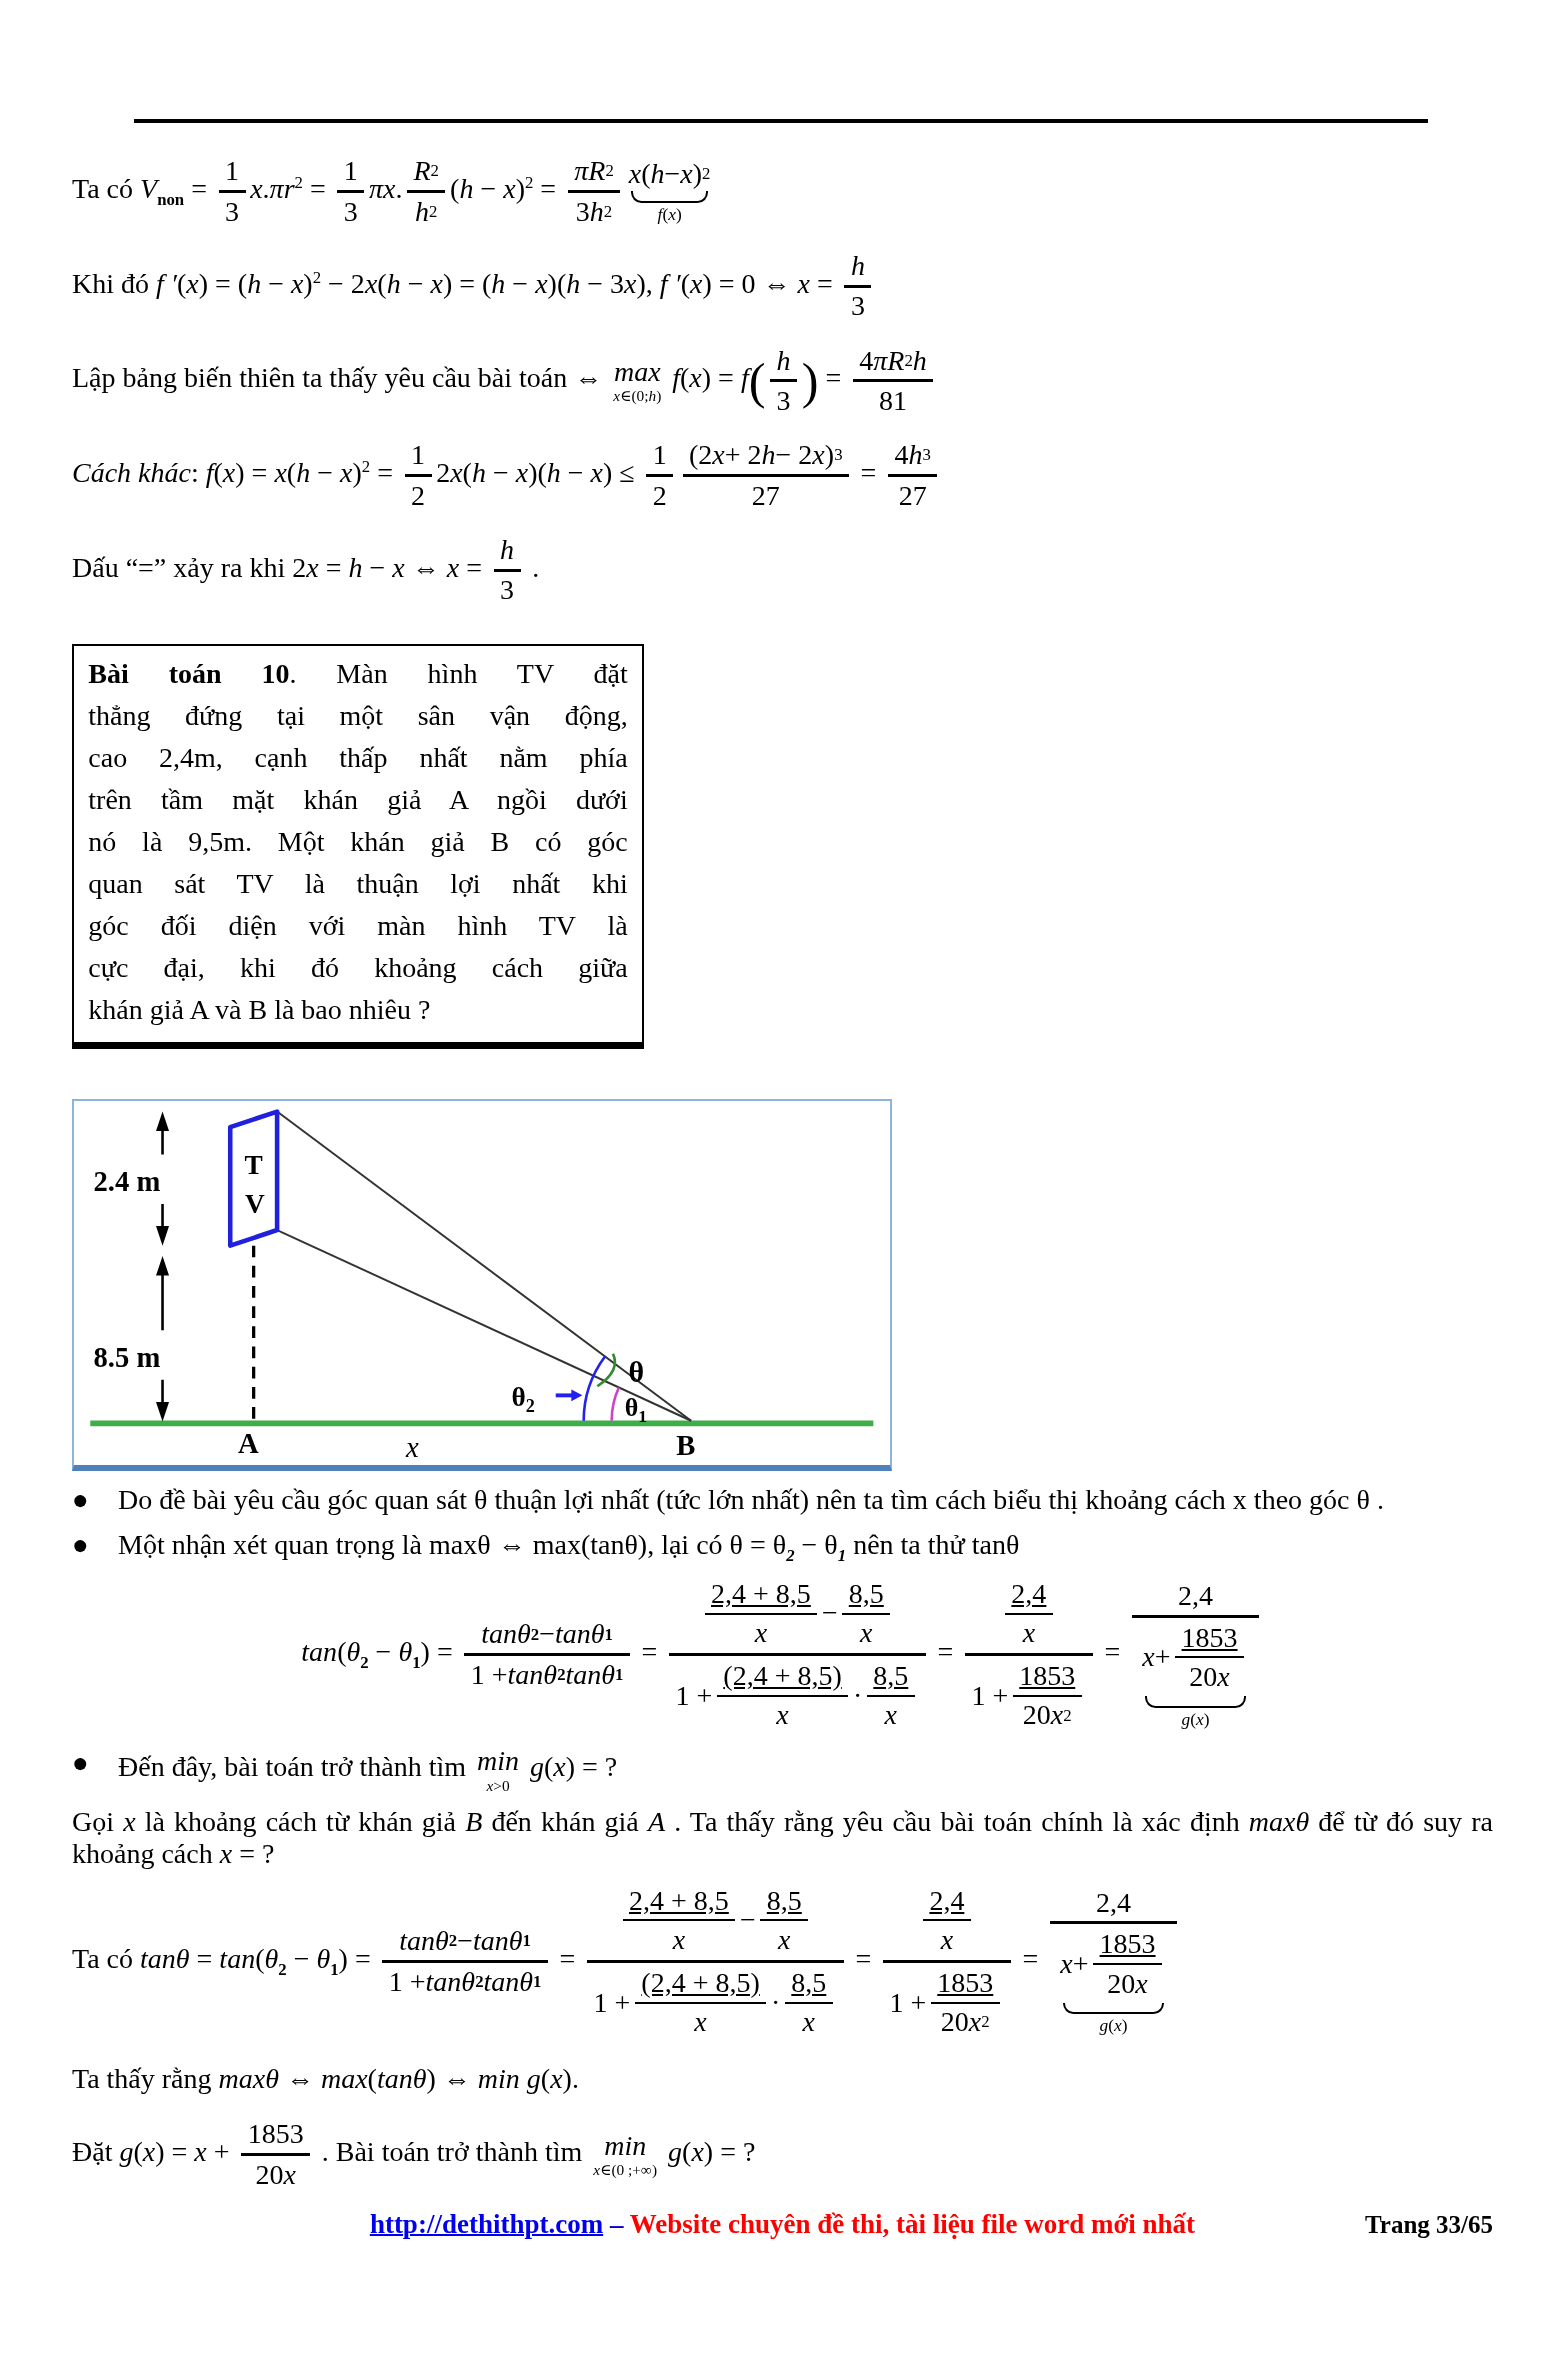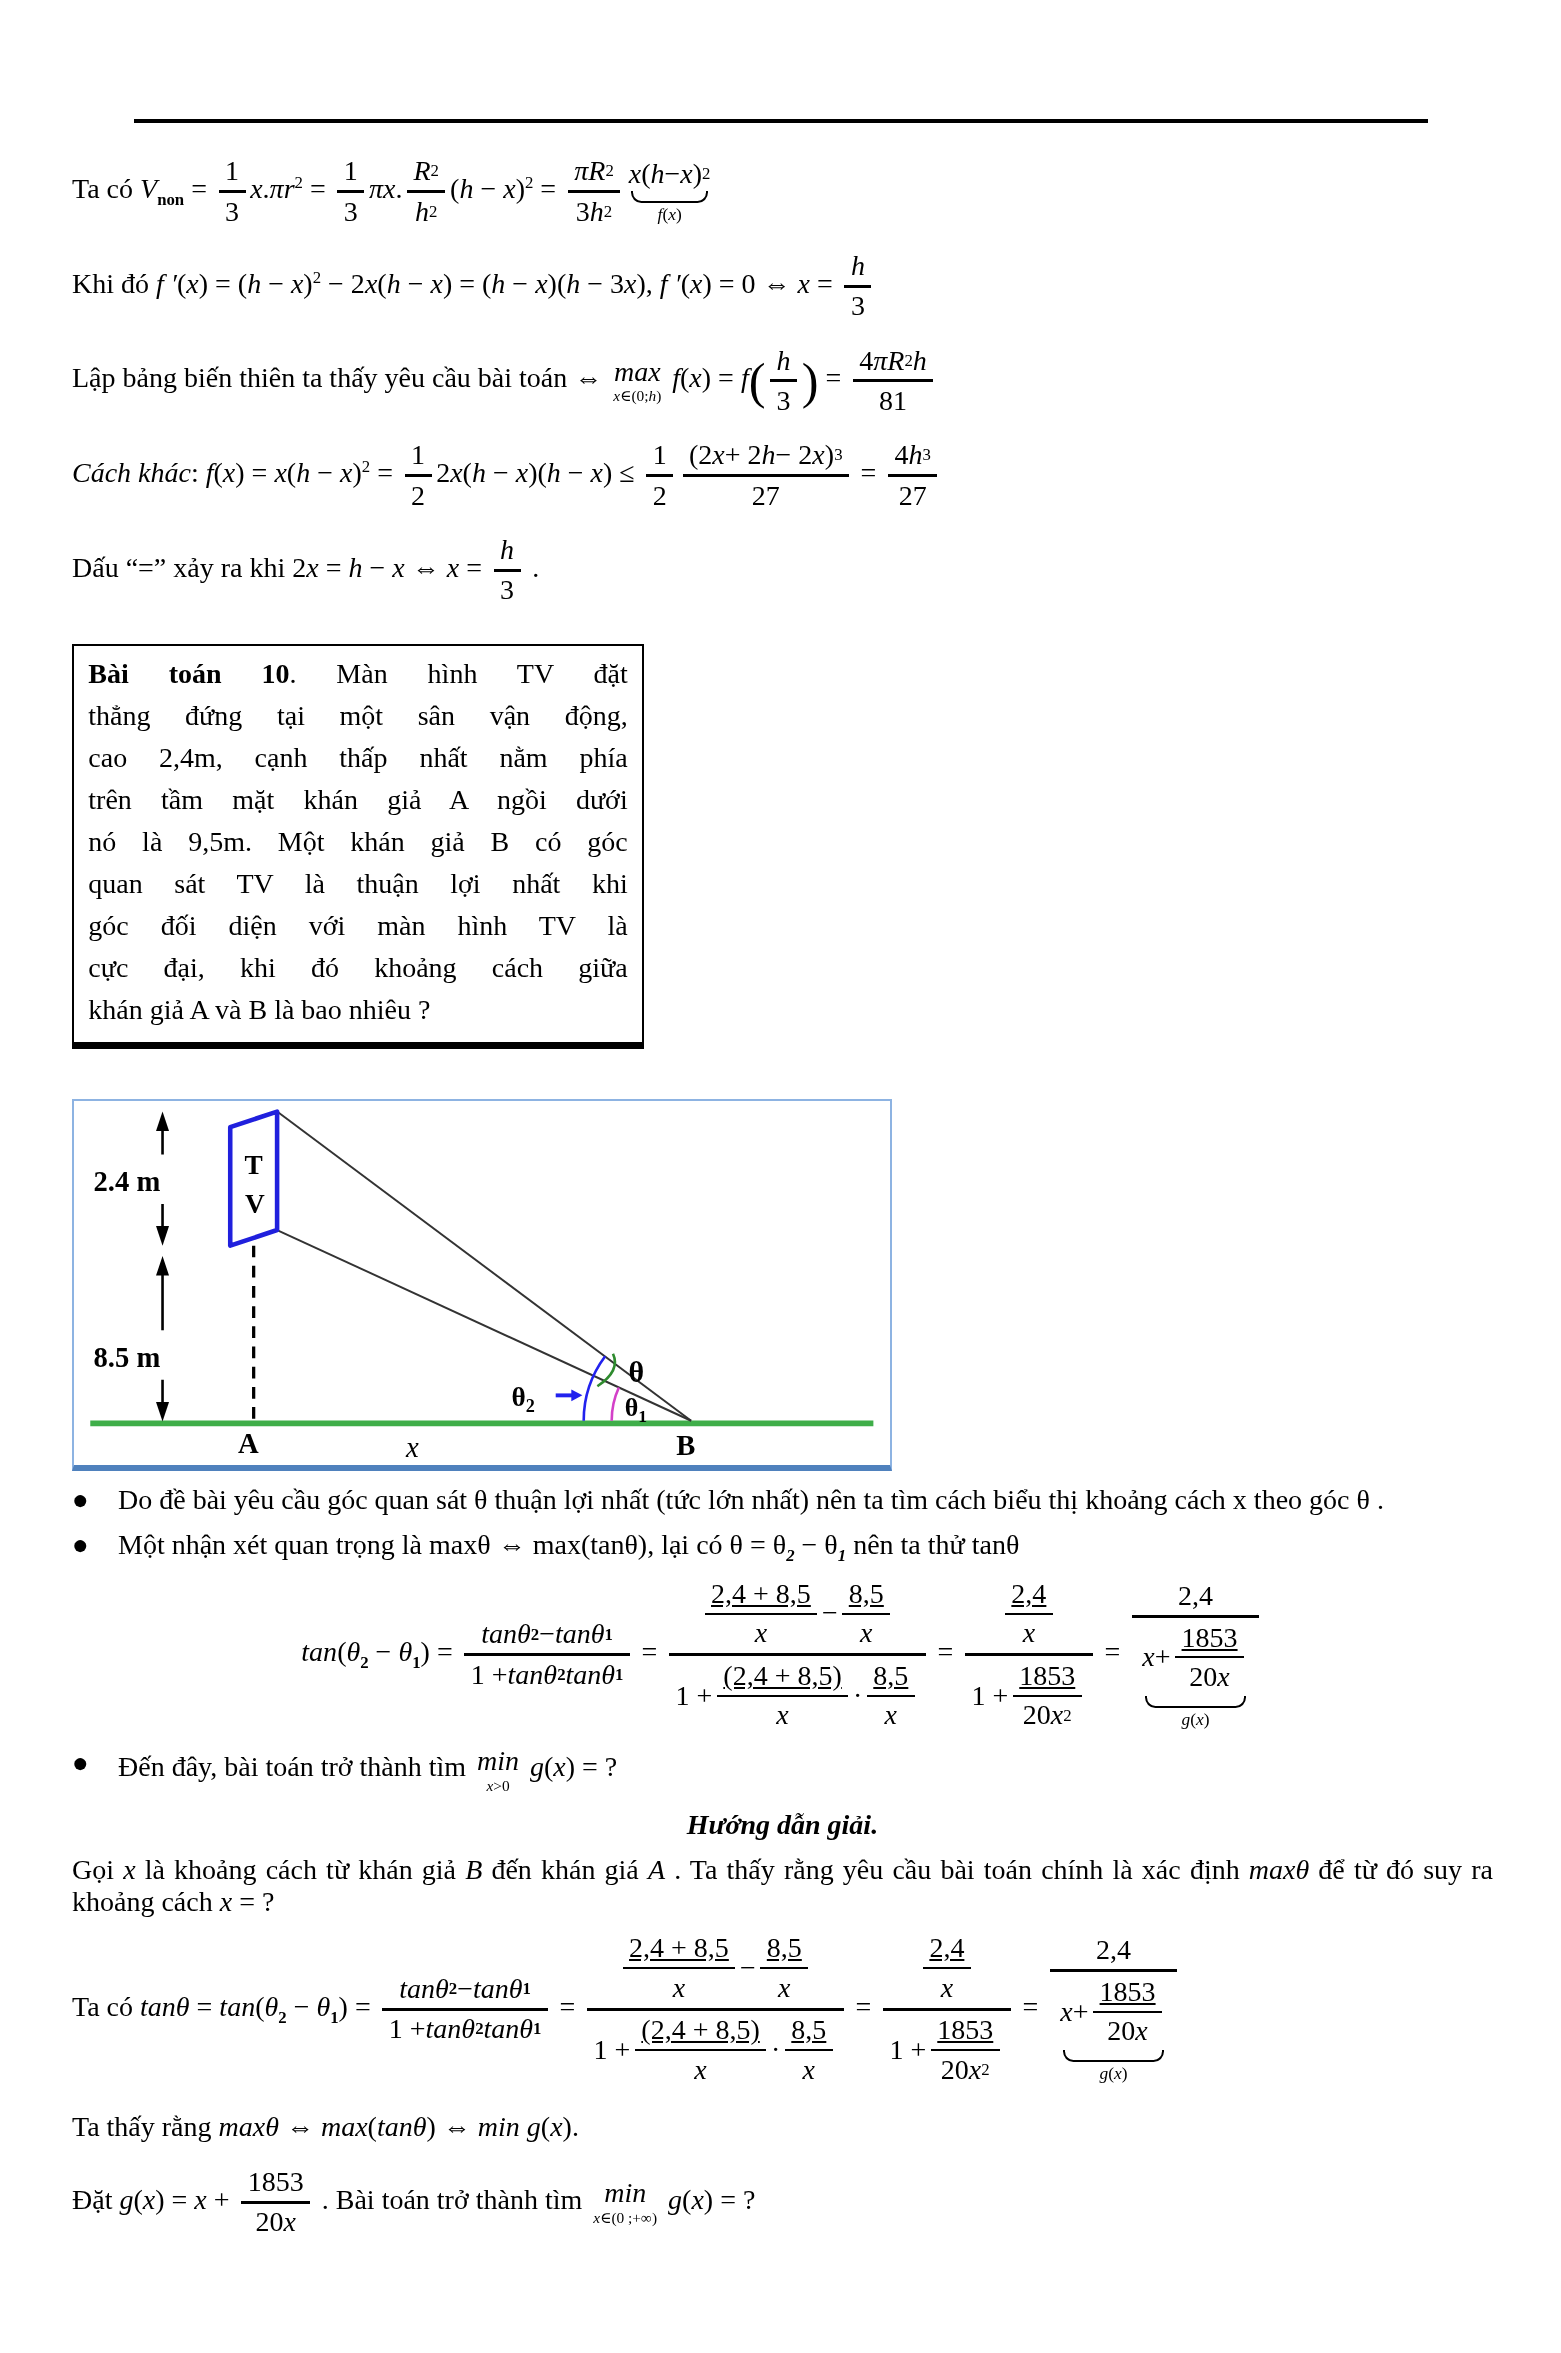--- a/index.html
+++ b/index.html
@@ -373,21 +373,20 @@
           <span class="op">
             <span class="tki">min</span>
           </span>
           <span class="lo">
             <span class="tki">x</span>
             <span class="tkx">&gt;0</span>
           </span>
         </span><span class="tki"> g</span><span class="tkx">(</span><span class="tki">x</span><span class="tkx">) = ?</span></span>
   </div>
 
-  <div class="guide">Hướng dẫn giải.</div>
 
   <div class="para"><span class="tkx">Gọi </span><span class="tki">x</span><span class="tkx"> là khoảng cách từ khán giả </span><span class="tki">B</span><span class="tkx"> đến khán giá </span><span class="tki">A</span><span class="tkx"> . Ta thấy rằng yêu cầu bài toán chính là xác định </span><span class="tki">maxθ</span><span class="tkx"> để từ đó suy ra khoảng cách </span><span class="tki">x</span><span class="tkx"> = ?</span></div>
 
   <div class="mline" style="margin-top:11.7px;"><span class="tkx">Ta có </span><span class="tki">tanθ</span><span class="tkx"> = </span><span class="tki">tan</span><span class="tkx">(</span><span class="tki">θ</span><span class="tksub">2</span><span class="tkx"> − </span><span class="tki">θ</span><span class="tksub">1</span><span class="tkx">) = </span><span><span class="fr">
           <span class="num">
             <span class="tki">tanθ</span>
             <span class="tksub">2</span>
             <span class="tkx"> − </span>
             <span class="tki">tanθ</span>
             <span class="tksub">1</span>
@@ -501,14 +500,18 @@
       </span><span class="tkx"> . Bài toán trở thành tìm </span><span class="lm">
         <span class="op">
           <span class="tki">min</span>
         </span>
         <span class="lo">
           <span class="tki">x</span>
           <span class="tkx">∈(0 ;+∞)</span>
         </span>
       </span><span class="tki"> g</span><span class="tkx">(</span><span class="tki">x</span><span class="tkx">) = ?</span></div>
 
+  <div class="footer">
+    <span class="lnk">http://dethithpt.com</span><span class="sep"> – </span><span class="desc">Website chuyên đề thi, tài liệu file word mới nhất</span>
+    <span class="pagenum">Trang 33/65</span>
+  </div>
 </div>
 
 
 </body></html>

